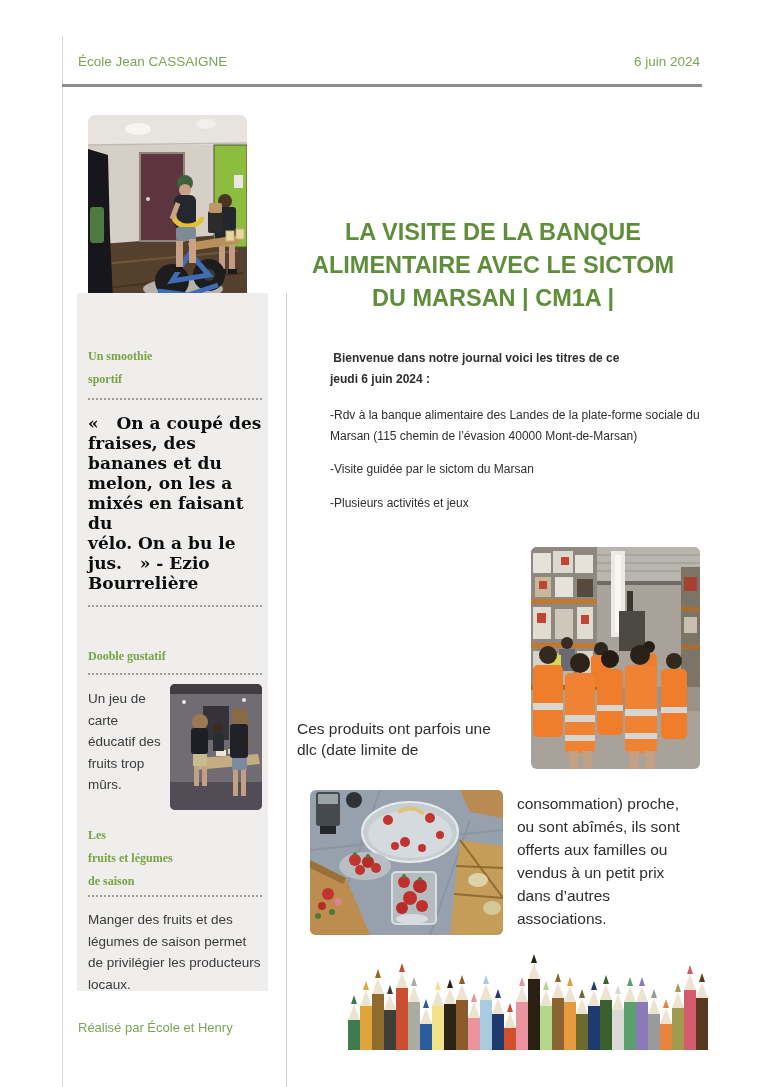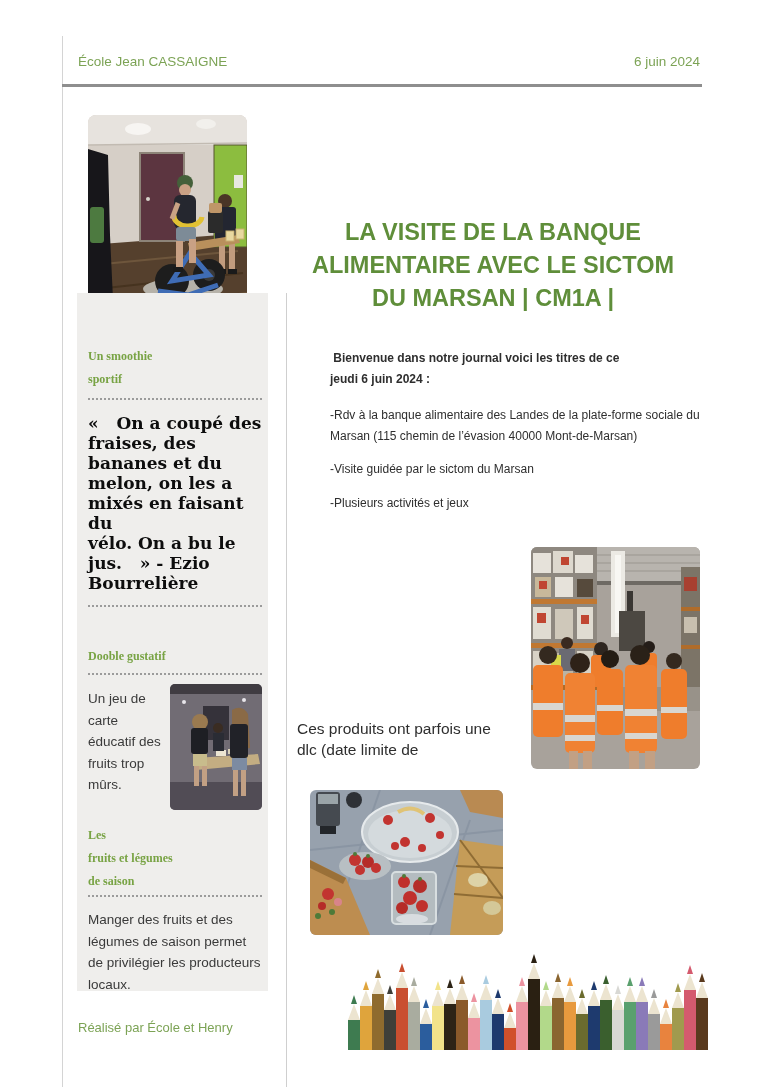--- a/index.html
+++ b/index.html
@@ -205,20 +205,26 @@
   <div class="main-col">
     <p class="intro preline">&nbsp;Bienvenue dans notre journal voici les titres de ce
 jeudi 6 juin 2024 :</p>
     <p class="bullet">-Rdv à la banque alimentaire des Landes de la plate-forme sociale du Marsan (115 chemin de l’évasion 40000 Mont-de-Marsan)</p>
     <p class="bullet">-Visite guidée par le sictom du Marsan</p>
     <p class="bullet">-Plusieurs activités et jeux</p>
   </div>
 
   <p class="para para2 preline">Ces produits ont parfois une
 dlc (date limite de</p>
+  <p class="para para3 preline">consommation) proche,
+ou sont abîmés, ils sont
+offerts aux familles ou
+vendus à un petit prix
+dans d’autres
+associations.</p>
 
   <div class="photo ph-warehouse">
     <svg width="169" height="222" viewBox="0 0 169 222">
       <rect x="0" y="0" width="169" height="222" fill="#a8a29b"></rect>
       <rect x="0" y="0" width="169" height="36" fill="#b8b4ae"></rect>
       <line x1="0" y1="8" x2="169" y2="8" stroke="#9a968f"></line>
       <line x1="0" y1="16" x2="169" y2="16" stroke="#9a968f"></line>
       <line x1="0" y1="24" x2="169" y2="24" stroke="#9a968f"></line>
       <rect x="0" y="34" width="169" height="4" fill="#6e6a64"></rect>
       <g>

